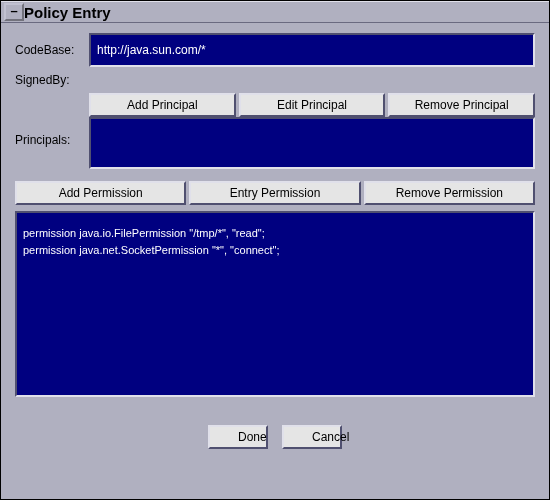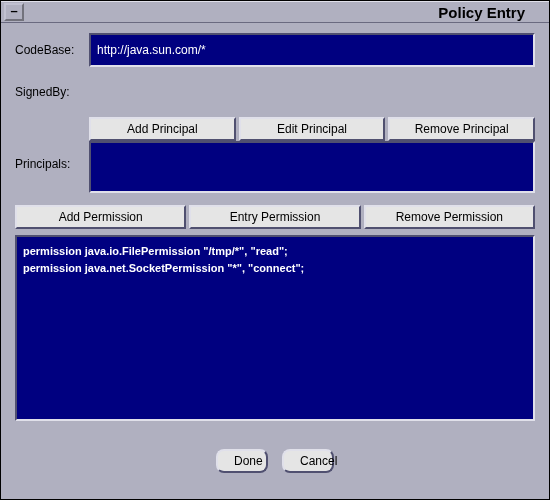--- a/index.html
+++ b/index.html
@@ -28,32 +28,32 @@
   margin-left: 3px;
   border: 2px outset #c0c0d0;
   background: #b0b0c0;
   font-size: 13px;
   text-align: center;
   line-height: 12px;
   font-weight: bold;
 }
 .title {
   flex: 1;
-  text-align: right;
+  text-align: left;
   font-weight: bold;
   font-size: 15px;
   padding-right: 24px;
 }
 .content {
   padding: 10px 14px 6px 14px;
 }
 .row {
   display: flex;
   align-items: center;
-  margin-bottom: 18px;
+  margin-bottom: 6px;
 }
 .lbl {
   width: 74px;
 }
 .textinput {
   flex: 1;
   height: 34px;
   background: #000080;
   border-top: 2px solid #505070;
   border-left: 2px solid #505070;
@@ -109,33 +109,32 @@
 }
 .perm-btns .btn { flex: 1; }
 .perm-list {
   background: #000080;
   border-top: 2px solid #505070;
   border-left: 2px solid #505070;
   border-bottom: 2px solid #e0e0ea;
   border-right: 2px solid #e0e0ea;
   color: #fff;
   height: 186px;
-  padding: 6px 6px;
+  padding: 12px 6px;
   font-size: 11px;
   line-height: 17px;
   overflow: hidden;
-  font-weight: bold;
 }
 .dialog-btns {
   display: flex;
   justify-content: center;
   gap: 14px;
   margin-top: 28px;
 }
-.dialog-btns .btn { padding: 0 16px; width: 52px; border-radius: 8px; }
+.dialog-btns .btn { padding: 0 28px; width: 52px; }
 </style>
 </head>
 <body>
 
 <div class="titlebar">
   <div class="sysbtn"><span>–</span></div>
   <div class="title">Policy Entry</div>
 </div>
 
 <div class="content">

